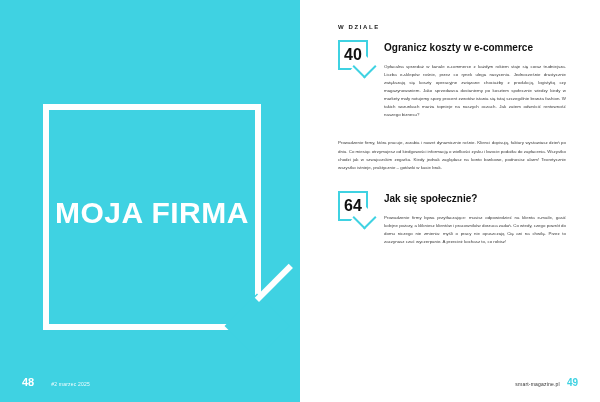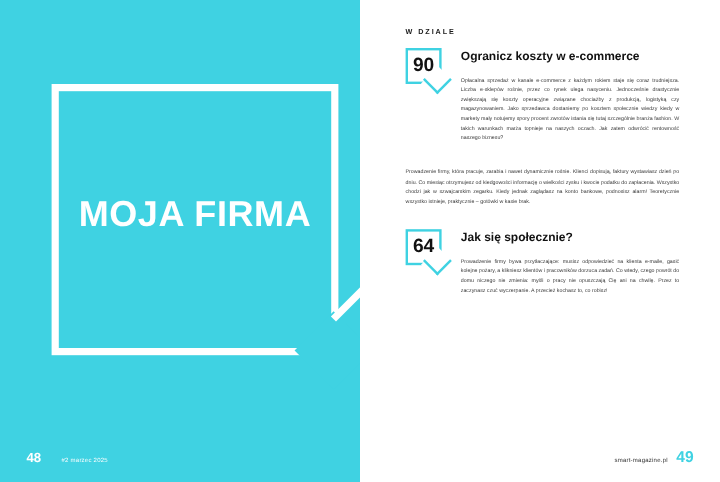--- a/index.html
+++ b/index.html
@@ -20,22 +20,22 @@
   
   .left-page {
     position: relative;
     width: 300px; height: 402px;
     background: #3fd2e2;
     flex: 0 0 300px;
   }
   .cover-frame {
     position: absolute;
     left: 43px;
-    top: 70px;
-    width: 239px;
+    top: 104px;
+    width: 218px;
     height: 226px;
     border: 6px solid #ffffff;
     background: transparent;
   }
   
   .cover-frame .notch-cut {
     position: absolute;
     right: -8px;
     bottom: -8px;
     width: 46px;
@@ -185,21 +185,21 @@
     display: flex;
     align-items: baseline;
     gap: 7px;
   }
   .mag-name {
     font-size: 5px;
     color: #333333;
     letter-spacing: 0.2px;
   }
   .folio-right {
-    font-size: 13px;
+    font-size: 10px;
     font-weight: bold;
     color: #3fd2e2;
   }
   .gutter {
     position: absolute;
     left: 300px; top: 0;
     width: 1px; height: 402px;
     background: rgba(0,0,0,0.05);
   }
 </style>
@@ -225,21 +225,21 @@
   <div class="right-page">
     <div class="section-kicker">W DZIALE</div>
 
     <div class="toc">
 
       <div class="toc-entry">
         <div class="num-badge">
           <div class="badge-box"></div>
           <div class="badge-mask"></div>
           <div class="badge-corner"></div>
-          <div class="num-text">90</div>
+          <div class="num-text">40</div>
         </div>
         <div class="entry-body">
           <div class="entry-title">Ogranicz koszty w e-commerce</div>
           <div class="entry-text">Opłacalna sprzedaż w kanale e-commerce z każdym rokiem staje się coraz trudniejsza. Liczba e-sklepów rośnie, przez co rynek ulega nasyceniu. Jednocześnie drastycznie zwiększają się koszty operacyjne związane chociażby z produkcją, logistyką czy magazynowaniem. Jako sprzedawca dostaniemy po kosztem społecznie wiedzy kiedy w markety mały notujemy spory procent zwrotów istania się tutaj szczególnie branża fashion. W takich warunkach marża topnieje na naszych oczach. Jak zatem odwrócić rentowność naszego biznesu?</div>
         </div>
       </div>
 
       <div class="toc-entry">
         <div class="entry-body">
           <div class="entry-text">Prowadzenie firmy, która pracuje, zarabia i nawet dynamicznie rośnie. Klienci dopisują, faktury wystawiasz dzień po dniu. Co miesiąc otrzymujesz od kiedgowości informację o wielkości zysku i kwocie podatku do zapłacenia. Wszystko chodzi jak w szwajcarskim zegarku. Kiedy jednak zaglądasz na konto bankowe, podnosisz alarm! Teoretycznie wszystko istnieje, praktycznie – gotówki w kasie brak.</div>

